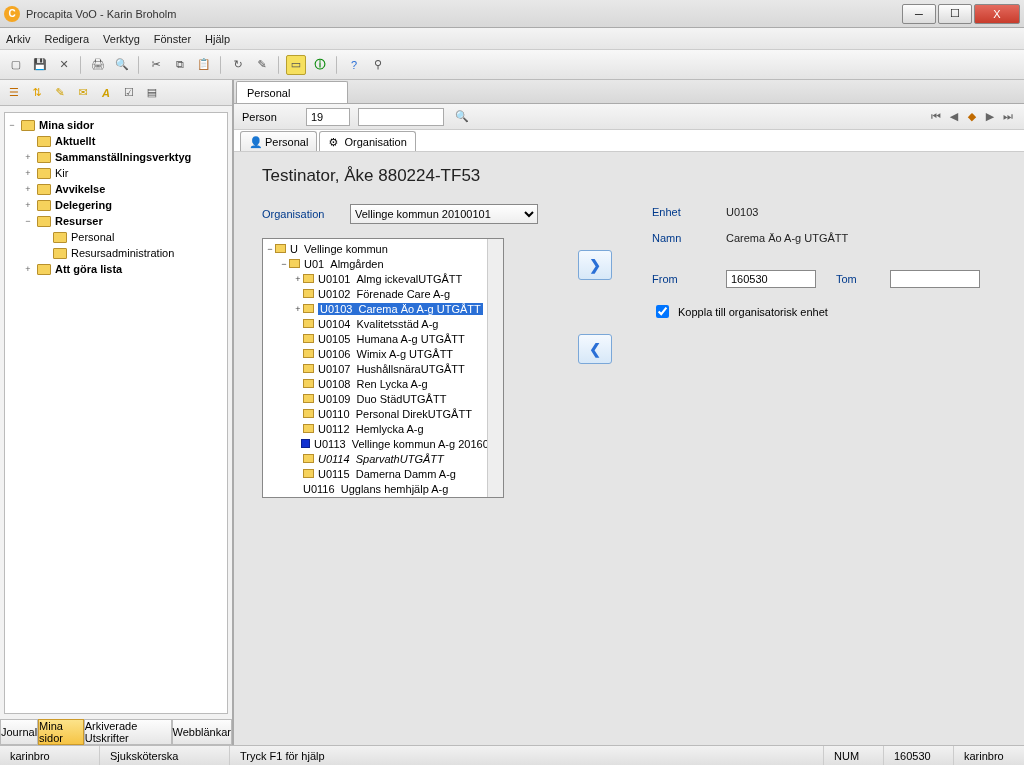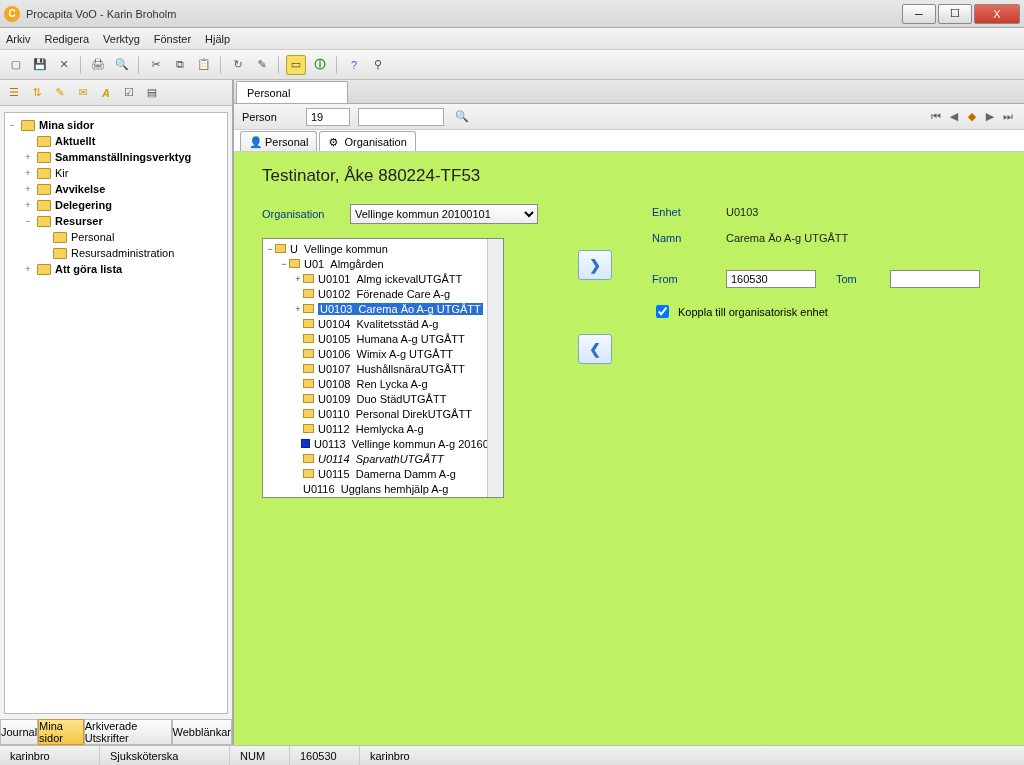--- a/index.html
+++ b/index.html
@@ -33,21 +33,21 @@
 .tab1 { height:22px; width:112px; background:#fff; border:1px solid #aaa; border-bottom:none; display:flex; align-items:center; padding:0 10px; border-radius:2px 2px 0 0; }
 .personbar { height:26px; background:linear-gradient(#f6f6f6,#e6e6e6); border-bottom:1px solid #ccc; display:flex; align-items:center; padding:0 8px; gap:8px; }
 .personbar .lbl { width:56px; }
 .personbar input { height:18px; border:1px solid #aaa; background:#fff; padding:8px 4px; }
 .personbar .iconbtn { width:20px; height:18px; display:flex; align-items:center; justify-content:center; }
 .personbar .navset { margin-left:auto; display:flex; gap:2px; color:#666; }
 .personbar .navset span { width:16px; text-align:center; }
 .subtabbar { height:22px; display:flex; align-items:flex-end; padding-left:6px; border-bottom:1px solid #ccc; background:#fff; }
 .subtab { height:20px; border:1px solid #aaa; border-bottom:none; background:linear-gradient(#fdfdfd,#ececec); display:flex; align-items:center; padding:0 8px; border-radius:3px 3px 0 0; margin-right:2px; gap:4px; }
 .subtab.active { background:#fff; }
-.content { flex:1; background:#bef264; padding:14px 28px; position:relative; }
+.content { flex:1; background:#e5e5e5; padding:14px 28px; position:relative; }
 .personname { font-size:17px; color:#222; margin-bottom:18px; }
 .orgarea { display:flex; gap:40px; }
 .orgleft {}
 .orgrow { display:flex; align-items:center; gap:12px; margin-bottom:14px; }
 .orgrow label { color:#003a8c; width:76px; }
 select.combo { width:188px; height:20px; border:1px solid #888; background:linear-gradient(#fff,#eee); }
 .treebox { width:242px; height:260px; border:1px solid #888; background:#fff; overflow:auto; padding:2px 2px; position:relative; }
 .treebox .scrolltrack { position:absolute; right:0; top:0; width:16px; height:100%; background:#eee; border-left:1px solid #ccc; }
 .treebox .row { display:flex; align-items:center; height:15px; white-space:nowrap; }
 .treebox .row .sq { width:11px; height:9px; background:#f6d25c; border:1px solid #b8902c; margin-right:4px; }
@@ -339,16 +339,17 @@
           </div>
         </div>
       </div>
     </div>
   </div>
 </div>
 
 <div class="statusbar">
   <div class="cell" style="width:100px;">karinbro</div>
   <div class="cell" style="width:130px;">Sjuksköterska</div>
+  <div class="cell wide">Tryck F1 för hjälp</div>
   <div class="cell" style="width:60px;">NUM</div>
   <div class="cell" style="width:70px;">160530</div>
   <div class="cell" style="width:70px;border-right:none;">karinbro</div>
 </div>
 
 </body></html>

